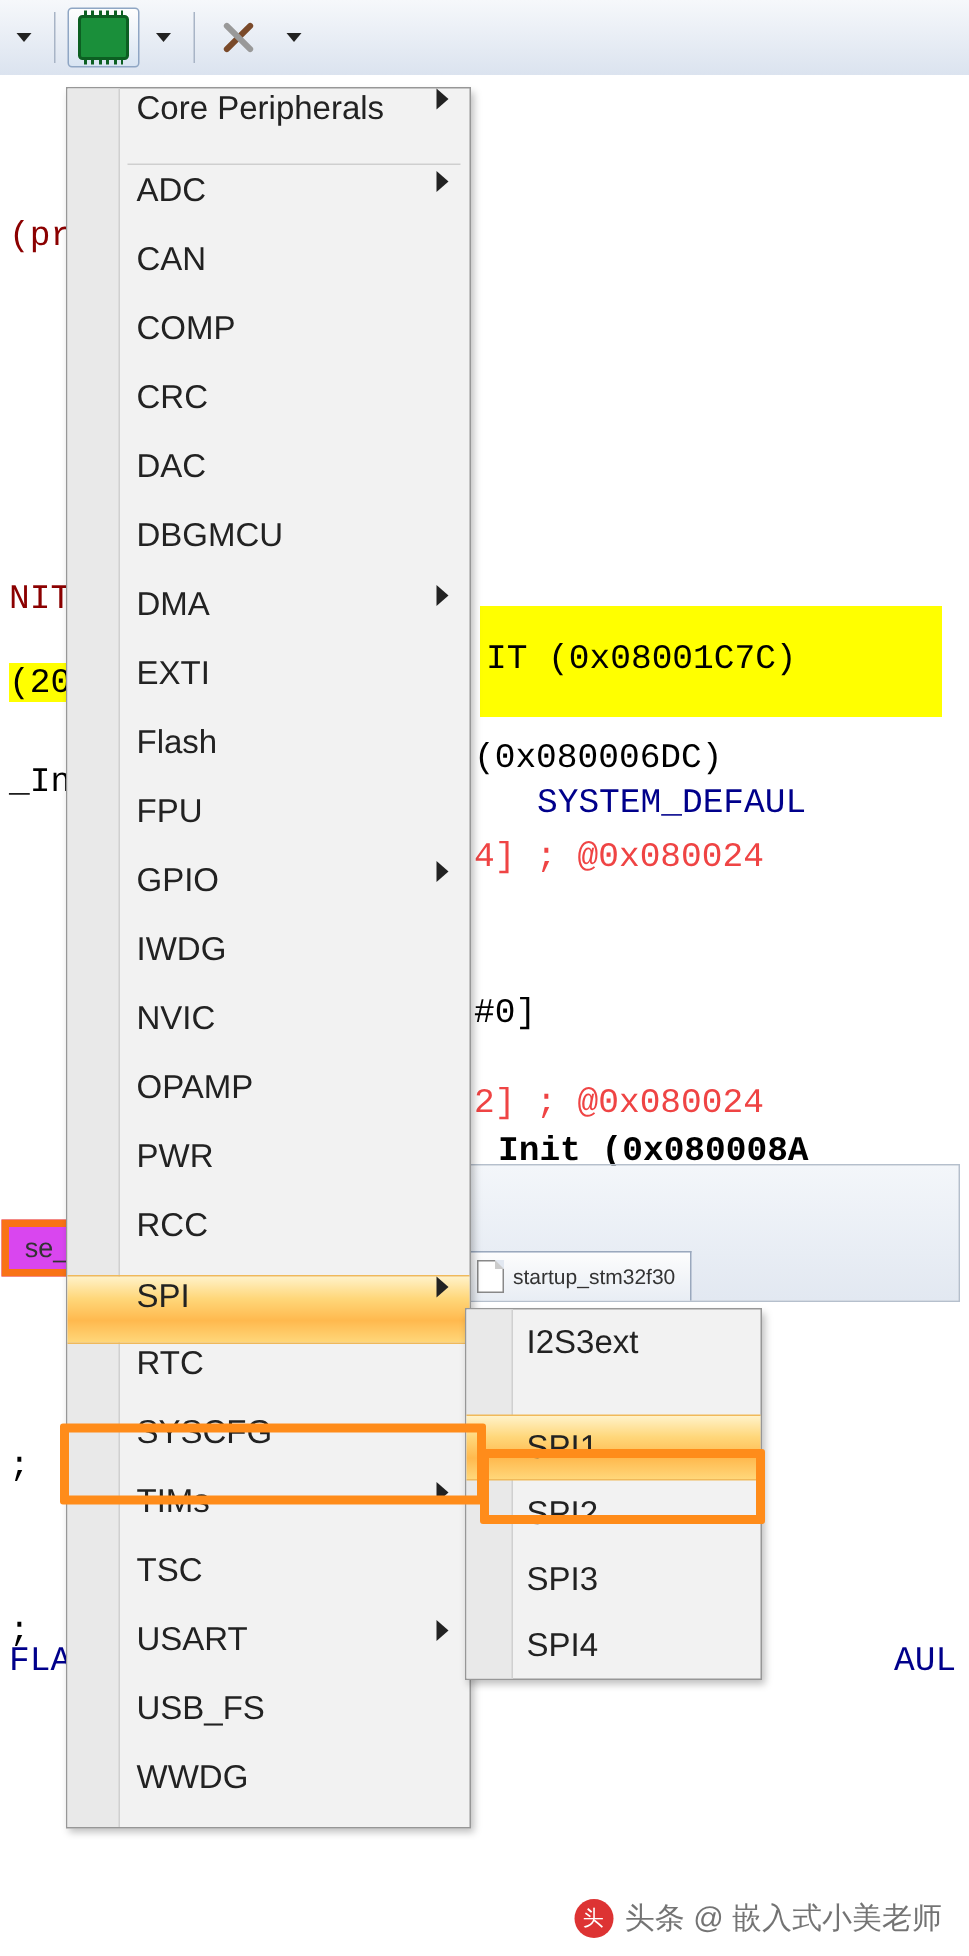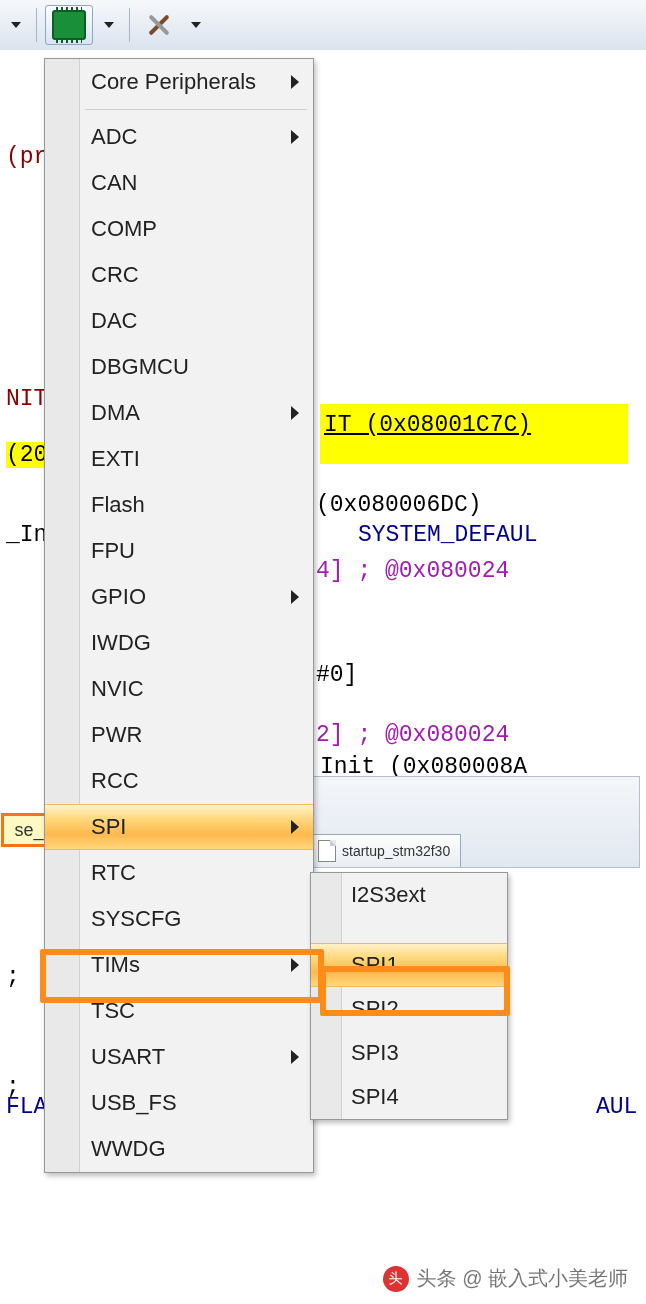--- a/index.html
+++ b/index.html
@@ -122,22 +122,22 @@
     content:"";
     position:absolute; right:-1px; top:-1px;
     border-top:6px solid #e2e8f1;
     border-left:6px solid #ccc;
   }
 
   .se-tab {
     position: absolute;
     left: 1px; top: 813px;
     width: 50px; height: 28px;
-    background: #fef9c3;
-    border: 3px solid #f97316;
+    background: #d946ef;
+    border: 5px solid #f97316;
     font-size: 18px;
     color: #333;
     display:flex; align-items:center; justify-content:center;
   }
 
   
   .menu {
     position: absolute;
     left: 44px;
     top: 58px;
@@ -150,21 +150,20 @@
     position: absolute;
     left: 0; top: 0; bottom: 0;
     width: 34px;
     background: #e9e9e9;
     border-right: 1px solid #d0d0d0;
   }
   .menu .item {
     position: relative;
     height: 46px;
     display: flex;
-    align-items: center;
     padding-left: 46px;
     font-size: 22px;
     color: #222;
   }
   .menu .item .arrow {
     position: absolute;
     right: 14px;
     width: 0; height: 0;
     border-top: 7px solid transparent;
     border-bottom: 7px solid transparent;
@@ -235,21 +234,21 @@
   .watermark .logo {
     width: 26px; height: 26px;
     border-radius: 50%;
     background: #d33;
     color: #fff;
     font-size: 14px;
     display:flex; align-items:center; justify-content:center;
   }
   .red { color: #8b0000; margin-top: 44px; }
   .blue { color: #00008b; }
-  .green { color: #a21caf; }
+  .green { color: #ef4444; }
 </style>
 </head>
 <body>
 
 <div class="toolbar">
   <div class="tbtn split">
       <span class="caret"></span>
     </div>
   <div class="vsep"></div>
   <div class="tbtn" style="border-color:#8fa6c4;background:linear-gradient(#fefefe,#d8e4f2);">
@@ -266,29 +265,29 @@
     </span>
   </div>
   <div class="tbtn split">
       <span class="caret"></span>
     </div>
 </div>
 
 <div class="code-bg">
   <div class="line" style="top:90px;"><span class="red">(pr</span></div>
   <div class="line" style="top:332px;"><span class="red">NIT</span></div>
-  <div class="line" style="top:350px; left:314px; right:10px;"><span class="hl-yellow" style="padding:8px 4px 26px 4px; display:inline-block; min-width:300px;text-decoration:underline;"><span>IT (0x08001C7C)</span></span></div>
+  <div class="line" style="top:350px; left:314px; right:10px;"><span class="hl-yellow" style="padding:22px 4px 26px 4px; display:inline-block; min-width:300px;"><span>IT (0x08001C7C)</span></span></div>
   <div class="line" style="top:388px;"><span class="hl-yellow">(20</span></div>
   <div class="line" style="top:438px; left:310px;"><span>(0x080006DC)</span></div>
-  <div class="line" style="top:468px;font-family:Liberation Mono, monospace;"><span>_In</span></div>
+  <div class="line" style="top:454px;font-family:Liberation Mono, monospace;"><span>_In</span></div>
   <div class="line blue" style="top:468px; left:352px;"><span>SYSTEM_DEFAUL</span></div>
   <div class="line green" style="top:504px; left:310px;"><span>4]  ; @0x080024</span></div>
   <div class="line" style="top:608px; left:310px;"><span>#0]</span></div>
   <div class="line green" style="top:668px; left:310px;"><span>2]  ; @0x080024</span></div>
-  <div class="line" style="top:700px; left:314px;"><span>Init (0x080008A</span></div>
+  <div class="line" style="top:700px; left:326px;font-weight:bold;"><span>Init (0x080008A</span></div>
   <div class="line" style="top:910px;"><span>;</span></div>
   <div class="line" style="top:1020px;"><span>;</span></div>
   <div class="line" style="top:1040px;"><span class="blue">FLA</span></div>
   <div class="line blue" style="top:1040px; left:590px;"><span>AUL</span></div>
 </div>
 
 <div class="se-tab">
     <span>se_</span>
   </div>
 
@@ -343,20 +342,23 @@
       <span>GPIO</span>
       <span class="arrow"></span>
     </div>
     <div class="item">
       <span>IWDG</span>
     </div>
     <div class="item">
       <span>NVIC</span>
     </div>
     <div class="item">
+      <span>OPAMP</span>
+    </div>
+    <div class="item">
       <span>PWR</span>
     </div>
     <div class="item">
       <span>RCC</span>
     </div>
     <div class="item hover">
       <span>SPI</span>
       <span class="arrow"></span>
     </div>
     <div class="item">

